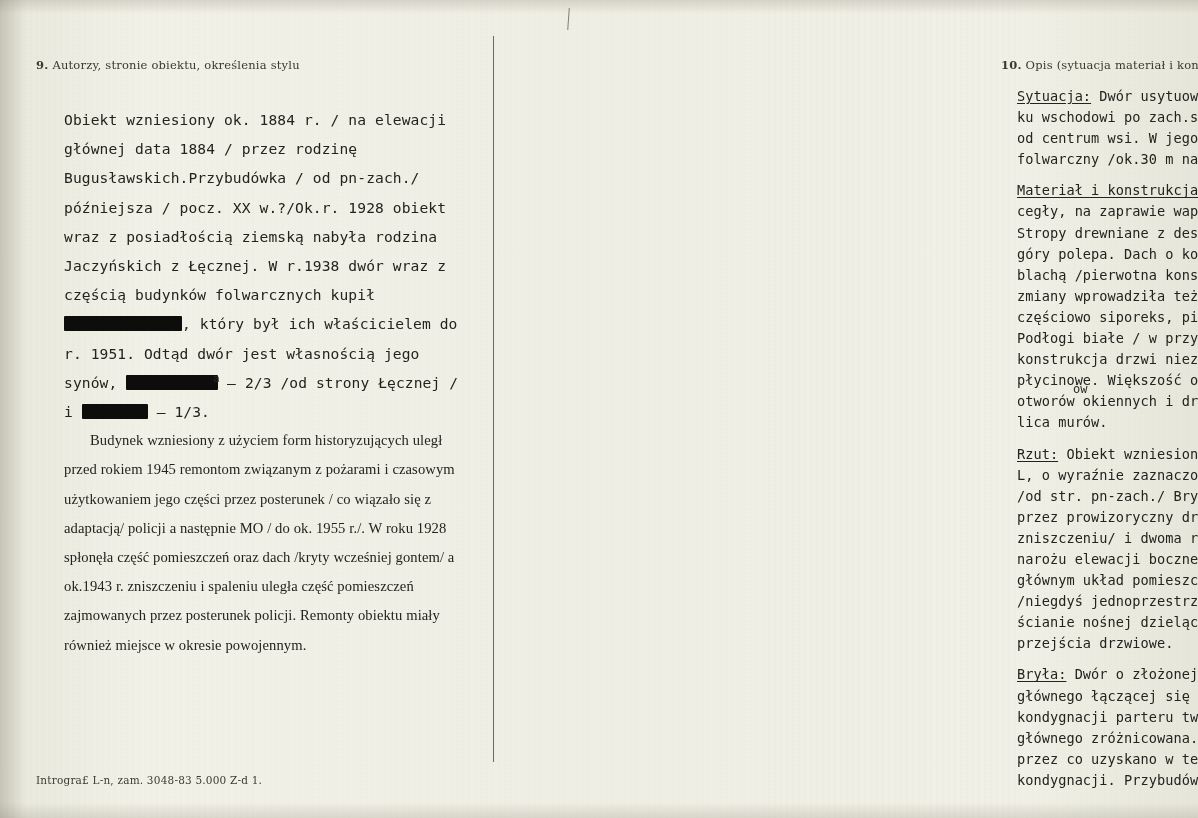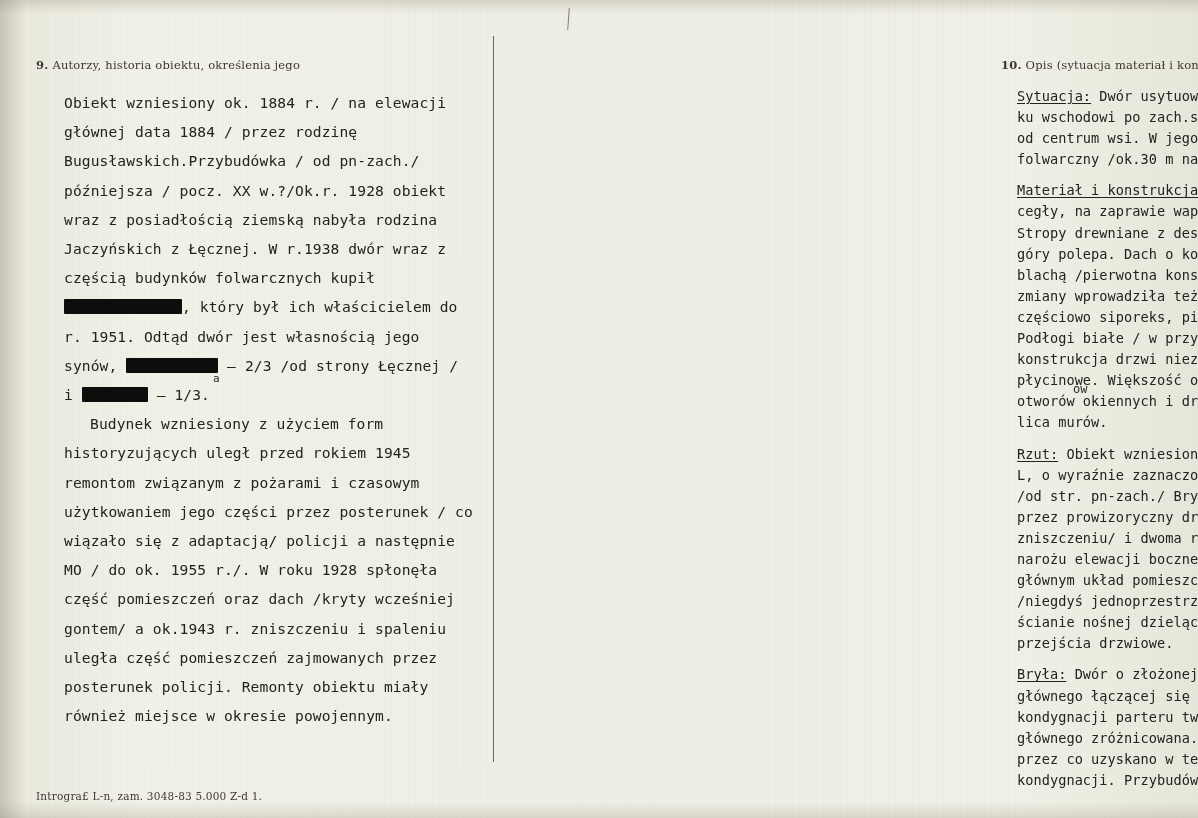--- a/index.html
+++ b/index.html
@@ -76,33 +76,34 @@
   .col-header .num {
     font-weight: bold;
     margin-right: 4px;
   }
   .hdr-left { left: 36px; top: 58px; }
   .hdr-right { left: 508px; top: 58px; }
 
   .body-left {
     position: absolute;
     left: 64px;
-    top: 88px;
+    top: 105px;
     width: 410px;
     font-size: 14.6px;
     line-height: 29.2px;
     letter-spacing: .1px;
     color: #23231f;
   }
   .body-left p {
     margin: 0;
     white-space: pre-wrap;
   }
   .body-left .indent {
     text-indent: 26px;
+    font-family: Liberation Serif, serif;
   }
 
   .body-right {
     position: absolute;
     left: 524px;
     top: 86px;
     width: 660px;
     font-size: 13.6px;
     line-height: 21.1px;
     letter-spacing: .05px;
@@ -125,21 +126,21 @@
     vertical-align: -2px;
     border-radius: 1px;
   }
   .r-w1 { width: 118px; }
   .r-w2 { width: 92px; }
   .r-w3 { width: 66px; }
 
   .footer {
     position: absolute;
     left: 36px;
-    top: 790px;
+    top: 774px;
     font-family: "DejaVu Serif", serif;
     font-size: 10.5px;
     color: #3d3b32;
     letter-spacing: .2px;
     white-space: nowrap;
   }
 
   .mark {
     position: absolute;
     color: #2a2a26;
@@ -167,21 +168,21 @@
   <div class="grain"></div>
   <div class="edge-top"></div>
   <div class="edge-left"></div>
   <div class="edge-bottom"></div>
 
   <div class="tick"></div>
   <div class="divider"></div>
 
   <div class="col col-left">
     <div class="col-header hdr-left">
-      <span class="num">9.</span><span>Autorzy, historia obiektu, określenia jego</span>
+      <span class="num">9.</span><span>Autorzy, stronie obiektu, określenia stylu</span>
     </div>
 
     <div class="body-left">
       <p>Obiekt wzniesiony ok. 1884 r. / na elewacji głównej data 1884 / przez rodzinę Bugusławskich.Przybudówka / od pn-zach./ późniejsza / pocz. XX w.?/Ok.r. 1928 obiekt wraz z posiadłością ziemską nabyła rodzina Jaczyńskich z Łęcznej. W r.1938 dwór wraz z częścią budynków folwarcznych kupił <span class="redaction r-w1"></span>, który był ich właścicielem do r. 1951. Odtąd dwór jest własnością jego synów, <span class="redaction r-w2"></span> – 2/3 /od strony Łęcznej / i <span class="redaction r-w3"></span> – 1/3.</p>
       <p class="indent">Budynek wzniesiony z użyciem form historyzujących uległ przed rokiem 1945 remontom związanym z pożarami i czasowym użytkowaniem jego części przez posterunek / co wiązało się z adaptacją/ policji a następnie MO / do ok. 1955 r./. W roku 1928 spłonęła część pomieszczeń oraz dach /kryty wcześniej gontem/ a ok.1943 r. zniszczeniu i spaleniu uległa część pomieszczeń zajmowanych przez posterunek policji. Remonty obiektu miały również miejsce w okresie powojennym.</p>
     </div>
 
     <div class="mark mark-a">a</div>
   </div>
 

